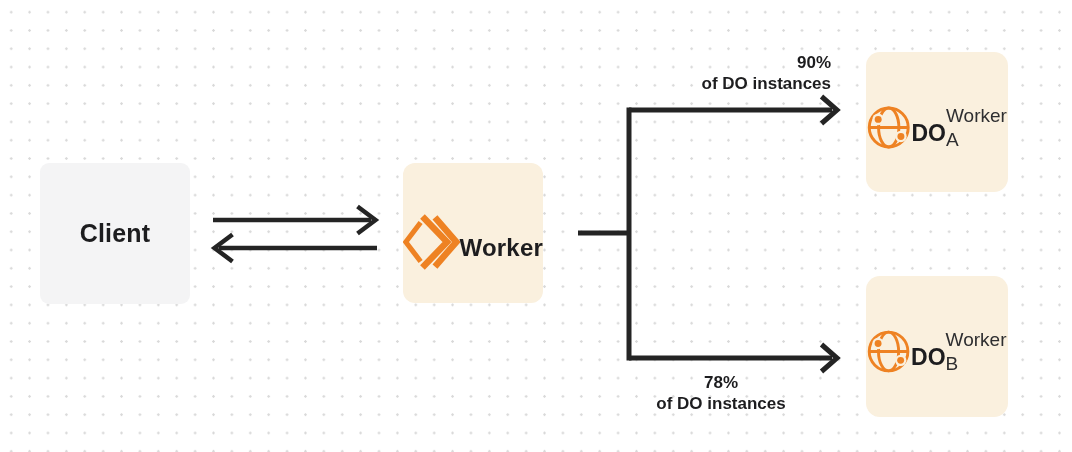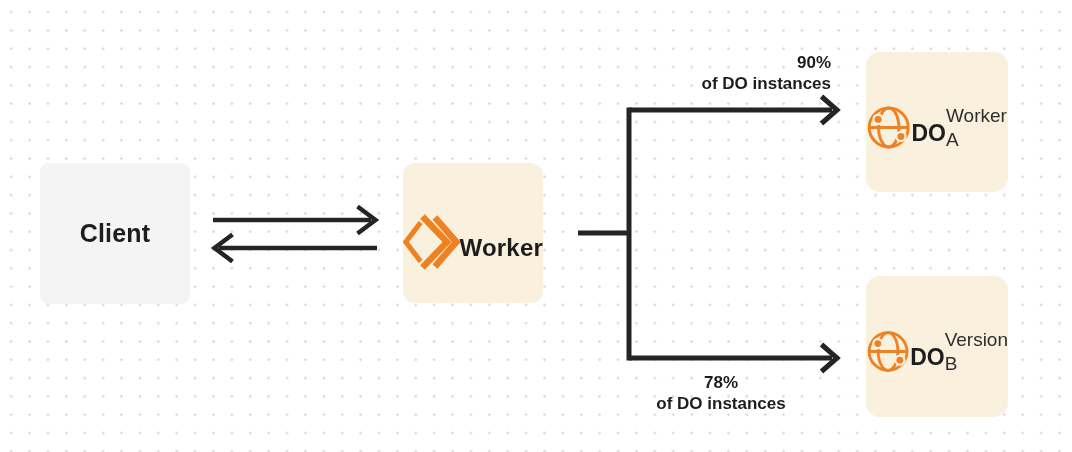--- a/index.html
+++ b/index.html
@@ -138,16 +138,16 @@
         <circle cx="28" cy="28" r="24"></circle>
         <ellipse cx="28" cy="28" rx="12.5" ry="24"></ellipse>
         <line x1="4" y1="28" x2="52" y2="28"></line>
       </g>
       <circle cx="15" cy="18" r="7.1" fill="#faf0de"></circle>
       <circle cx="15" cy="18" r="4.3" fill="#ee8223"></circle>
       <circle cx="43" cy="39" r="7.1" fill="#faf0de"></circle>
       <circle cx="43" cy="39" r="4.3" fill="#ee8223"></circle>
     </svg>
     <div class="do-title">DO</div>
-    <div class="do-subtitle">Version B</div>
+    <div class="do-subtitle">Worker B</div>
   </div>
 
 </div>
 
 </body></html>

